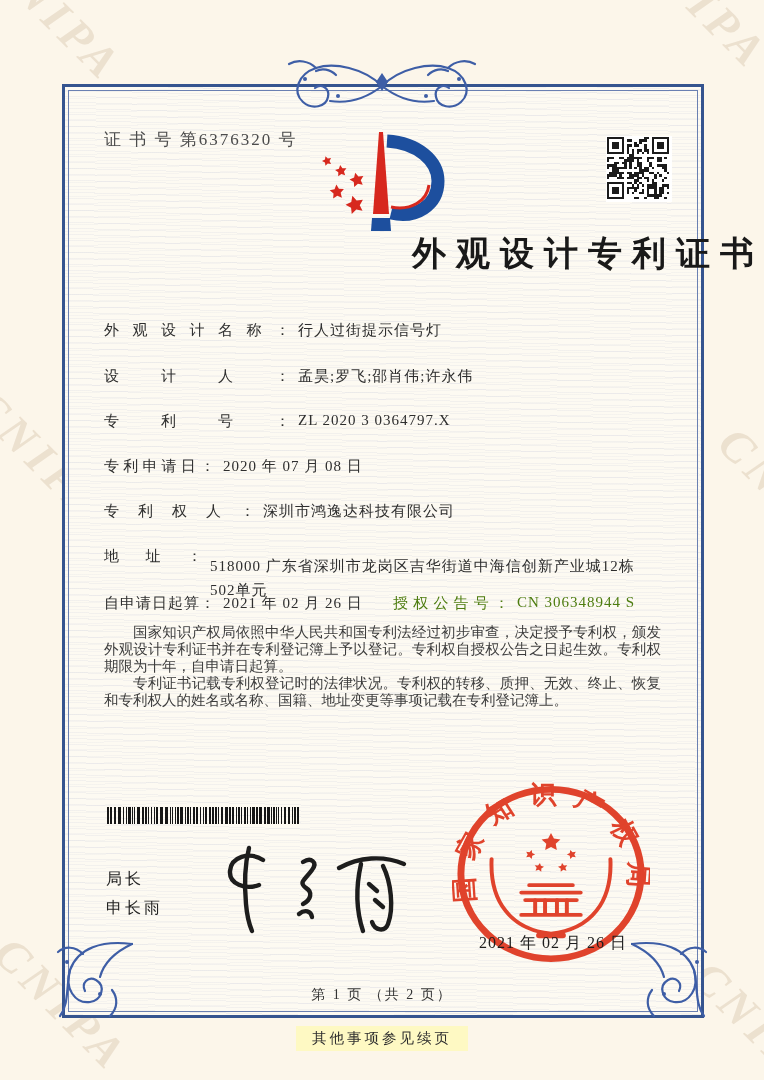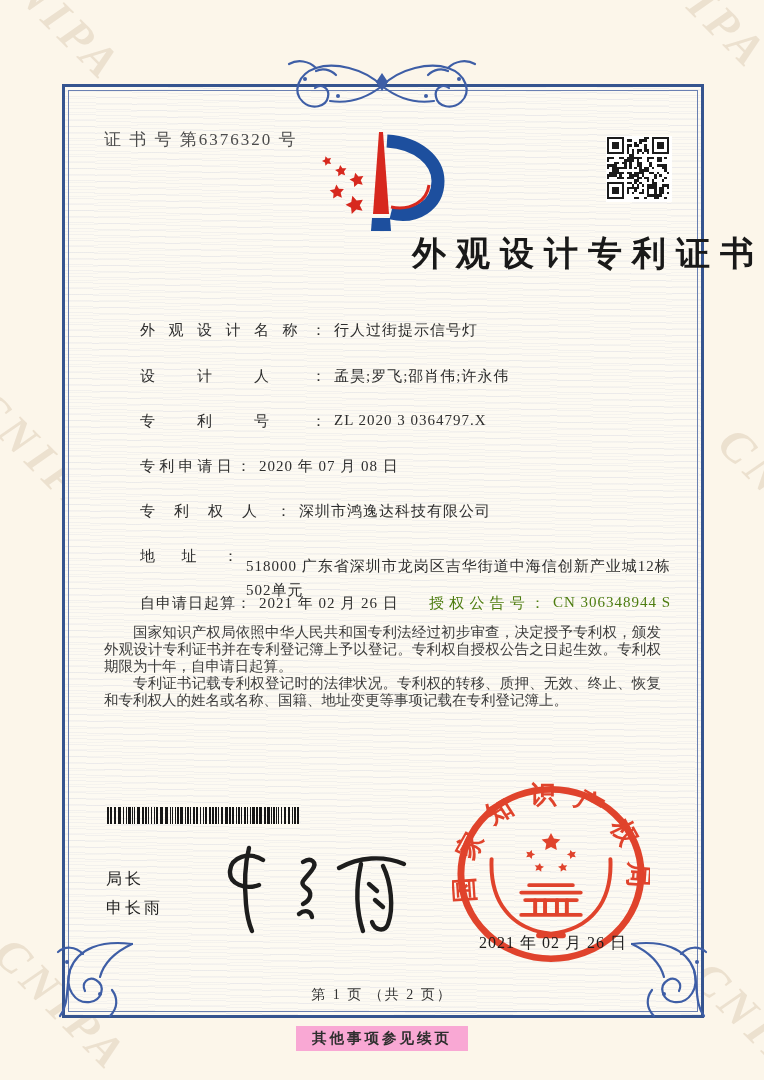--- a/index.html
+++ b/index.html
@@ -18,21 +18,21 @@
   .frame-inner{position:absolute;inset:3px;border:1px solid #6a80b2;}
   .orn{position:absolute;z-index:3;}
   
   .cert-no{position:absolute;left:104px;top:128px;font-size:17px;letter-spacing:2px;color:#4c4c4c;z-index:2;}
   .qr{position:absolute;left:606px;top:136px;width:64px;height:64px;z-index:2;background:#fff;padding:1px;}
   .logo{position:absolute;left:310px;top:130px;z-index:2;}
   .title{position:absolute;left:0;top:231px;width:100%;text-align:right;font-size:34px;font-weight:bold;
          letter-spacing:10px;color:#191919;z-index:2;}
   
   .frow{position:absolute;left:104px;font-size:15px;color:#2e2e2e;z-index:2;display:flex;align-items:flex-start;}
-  .flabel{display:inline-block;text-align:justify;text-align-last:justify;flex:none;letter-spacing:0;margin-left:36px;}
+  .flabel{display:inline-block;text-align:justify;text-align-last:justify;flex:none;letter-spacing:0;}
   .fvalue{margin-left:8px;letter-spacing:1px;}
   .r0{top:321px}.r1{top:367px}.r2{top:412px}.r3{top:457px}.r4{top:502px}.r5{top:547px}.r6{top:594px}
   .w0{width:186px}.w1{width:186px}.w2{width:186px}.w3{width:111px}.w4{width:151px}.w5{width:98px}.w6{width:111px}
   .addr{width:436px;line-height:24px;margin-top:7px;}
   .grant2{position:absolute;left:393px;top:594px;font-size:15px;color:#4d7c0f;z-index:2;display:flex;}
   .grant2 .flabel{width:116px;}
   
   .body-text{position:absolute;left:104px;top:624px;width:557px;font-size:14.5px;line-height:17px;
              text-align:justify;color:#3c3c3c;z-index:2;}
   .body-text p{margin:0;text-indent:2em;}
@@ -41,21 +41,21 @@
   .officer-title{position:absolute;left:106px;top:869px;font-size:16px;letter-spacing:3px;color:#222;z-index:4;}
   .officer-name{position:absolute;left:106px;top:898px;font-size:16px;letter-spacing:3px;color:#222;z-index:4;}
   .signature{position:absolute;left:215px;top:838px;z-index:4;}
   .seal{position:absolute;left:452px;top:781px;z-index:3;opacity:.95;}
   .seal-date{position:absolute;left:455px;top:933px;width:196px;text-align:center;font-size:16px;
              color:#1e1e1e;letter-spacing:1px;z-index:5;}
   
   .page-num{position:absolute;left:0;top:986px;width:100%;text-align:center;font-size:14px;
             letter-spacing:2px;color:#333;z-index:2;}
   .continuation{position:absolute;left:50%;transform:translateX(-50%);top:1026px;font-size:14.5px;
-                letter-spacing:3px;color:#2e2e2e;background:#f9a8d4;padding:3px 16px;z-index:2;white-space:nowrap;font-weight:bold;}
+                letter-spacing:3px;color:#2e2e2e;background:#fef9c3;padding:3px 16px;z-index:2;white-space:nowrap;}
 </style>
 </head>
 <body>
 
 <div class="page">
 
   <span class="wm" style="left:-28px;top:-12px">CNIPA</span>
   <span class="wm" style="left:618px;top:-24px">CNIPA</span>
   <span class="wm" style="left:422px;top:292px">CNIPA</span>
   <span class="wm" style="left:-44px;top:430px">CNIPA</span>

